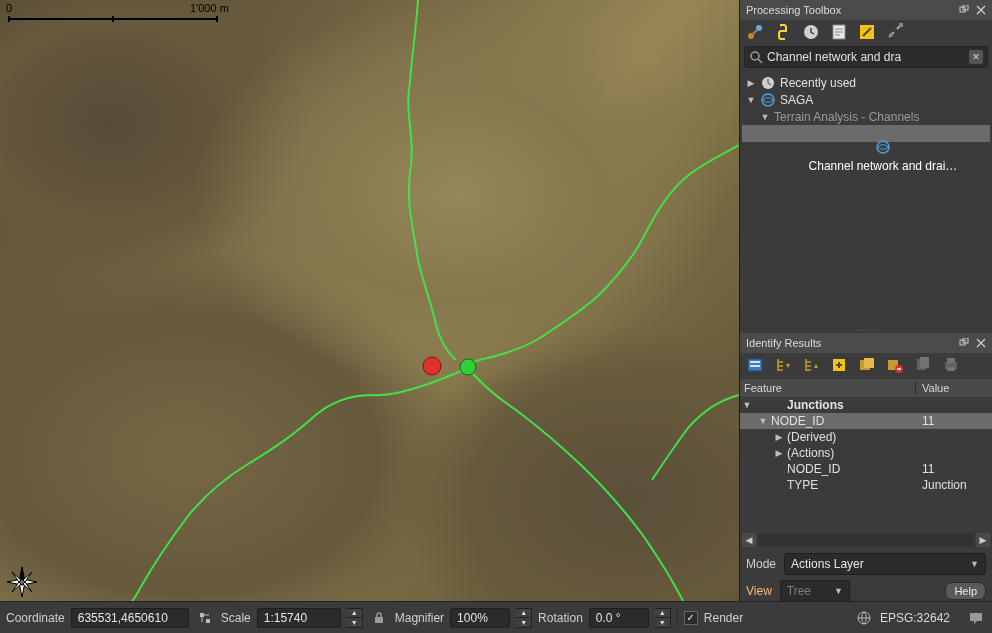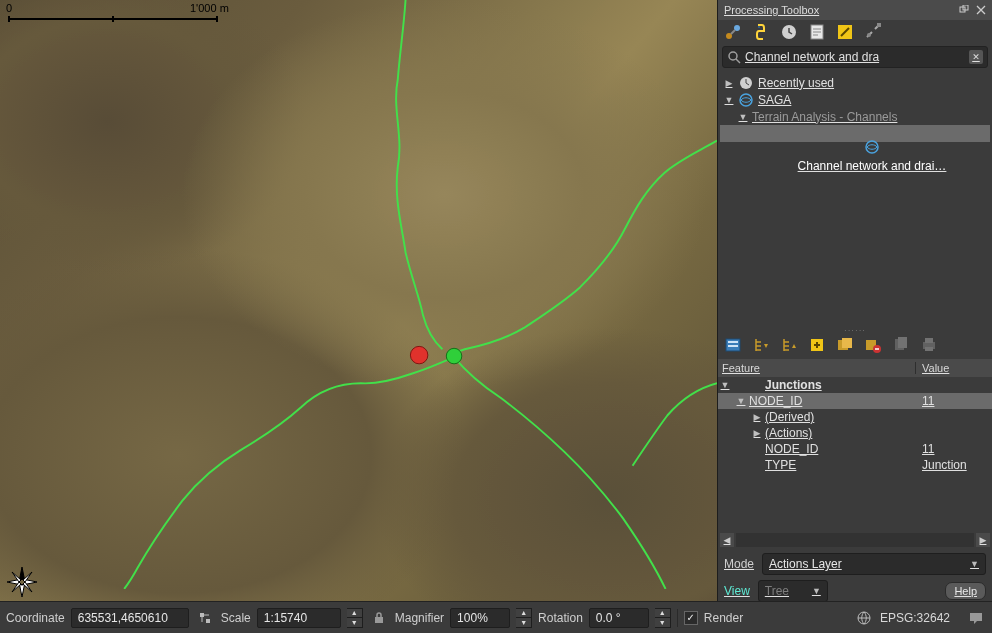--- a/index.html
+++ b/index.html
@@ -27,21 +27,21 @@
 .scalebar-line::before, .scalebar-line::after { content: ""; position: absolute; width: 0; height: 6px; border-left: 2px solid #000; top: -4px; }
 .scalebar-line::after { left: 208px; }
 .scalebar-mid { position: absolute; left: 104px; width:0; height:6px; border-left:2px solid #000; top:-4px;}
 .scalebar-zero { position:absolute; top:-2px; left:-2px; }
 .scalebar-end { position:absolute; top:-2px; left:182px; white-space: nowrap; }
 
 .north-arrow { position: absolute; left: 5px; bottom: 8px; width: 34px; height: 34px; }
 .north-arrow svg { width: 34px; height: 34px; }
 
 
-.right-dock { width: 275px; display: flex; flex-direction: column; background: #3b3b3b; border-left: 1px solid #1d1d1d; text-decoration: underline; }
+.right-dock { width: 253px; display: flex; flex-direction: column; background: #3b3b3b; border-left: 1px solid #1d1d1d; }
 
 .panel-titlebar { height: 20px; background: #4b4b4b; display:flex; align-items:center; padding: 0 4px 0 6px; font-size: 11px; color: #dcdcdc; }
 .panel-titlebar .spacer { flex:1; }
 .title-btn { width: 14px; height: 14px; margin-left: 3px; display:inline-flex; align-items:center; justify-content:center; cursor:pointer; color:#d0d0d0; }
 .title-btn svg { width: 10px; height: 10px; }
 
 .toolbar-row { display:flex; align-items:center; gap: 10px; padding: 3px 6px 5px 6px; background: #3b3b3b; }
 .tb-icon { width: 18px; height: 18px; display:inline-flex; align-items:center; justify-content:center; cursor:pointer; }
 .tb-icon.disabled { opacity: .5; cursor: default; }
 .tb-icon svg { width: 18px; height: 18px; }
@@ -247,20 +247,35 @@
           <span>Channel network and drai…</span>
         </div>
       </div>
     </div>
 
     <div class="dock-splitter">
         <span class="dots">······</span>
       </div>
 
     <div class="identify-body" style="flex:1;">
+      <div class="panel-titlebar">
+        <span>Identify Results</span>
+        <span class="spacer"></span>
+        <span class="title-btn">
+            <svg viewBox="0 0 10 10">
+              <rect x="1" y="2" width="5" height="5" fill="none" stroke="#ccc"></rect>
+              <rect x="4" y="0" width="5" height="5" fill="none" stroke="#ccc"></rect>
+            </svg>
+          </span>
+        <span class="title-btn">
+            <svg viewBox="0 0 10 10">
+              <path d="M1 1 L9 9 M9 1 L1 9" stroke="#ccc" stroke-width="1.3"></path>
+            </svg>
+          </span>
+      </div>
       <div class="toolbar-row">
         <span class="tb-icon">
             <svg viewBox="0 0 18 18">
               <rect x="2" y="3" width="14" height="12" fill="#3a7db8" stroke="#1e4a70"></rect>
               <rect x="4" y="5" width="10" height="2" fill="#cfe4f6"></rect>
               <rect x="4" y="9" width="10" height="2" fill="#cfe4f6"></rect>
             </svg>
           </span>
         <span class="tb-icon">
             <svg viewBox="0 0 18 18">
@@ -366,21 +381,21 @@
       </div>
 
       <div class="mode-row">
         <span class="lbl">Mode</span>
         <div class="select-box">
           <span>Actions Layer</span>
           <span class="chev">▼</span>
         </div>
       </div>
       <div class="mode-row" style="padding-top:0;">
-        <span class="lbl" style="color:#5eead4;">View</span>
+        <span class="lbl" style="color:#fdba74;">View</span>
         <div class="select-box disabled" style="flex:0 0 70px;">
           <span>Tree</span>
           <span class="chev">▼</span>
         </div>
         <span style="flex:1;"></span>
         <span class="help-btn">Help</span>
       </div>
     </div>
   </div>
 </div>

